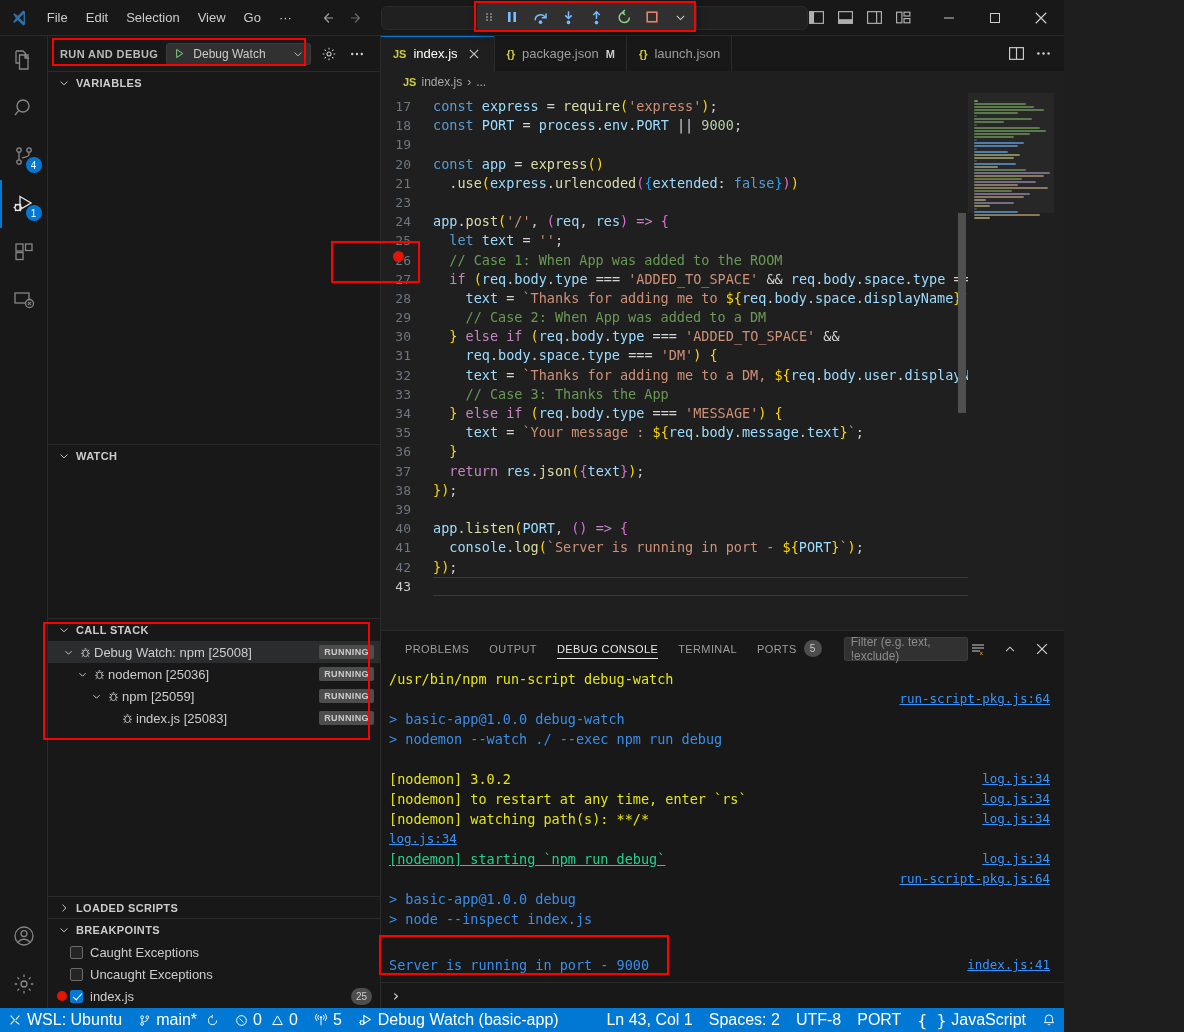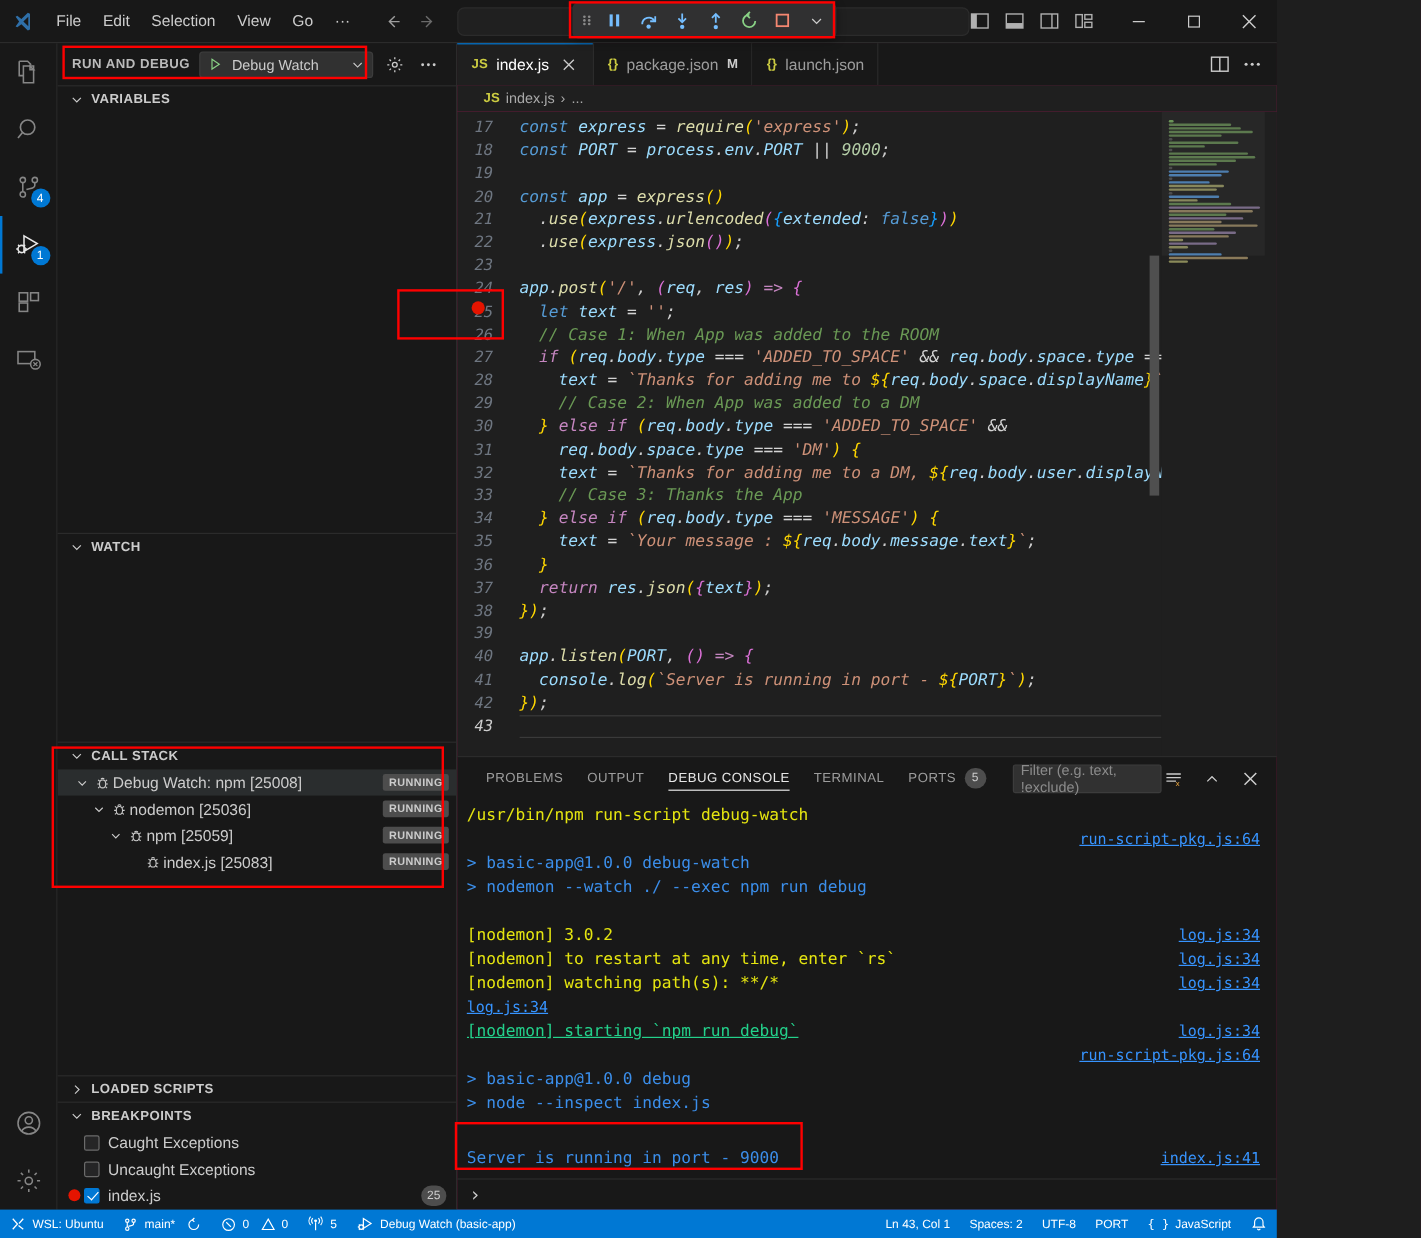--- a/index.html
+++ b/index.html
@@ -122,21 +122,21 @@
     content: ""; position: absolute; left: 4px; top: 0.5px; width: 4px; height: 8px;
     border: solid #fff; border-width: 0 1.8px 1.8px 0; transform: rotate(42deg);
   }
   .bp-count {
     margin-left: auto; background: #4d4d4d; color: #cccccc; border-radius: 9px;
     min-width: 18px; height: 17px; font-size: 10px; display: flex; align-items: center;
     justify-content: center; padding: 0 5px;
   }
 
   
-  .main { flex: 1 1 auto; display: flex; flex-direction: column; min-width: 0; min-height: 0; background: #be185d; }
+  .main { flex: 1 1 auto; display: flex; flex-direction: column; min-width: 0; min-height: 0; background: #c2410c; }
 
   .tabsbar { height: 35px; background: #181818; display: flex; align-items: stretch; flex: 0 0 35px; }
   .tab {
     display: flex; align-items: center; gap: 7px; padding: 0 11px 0 12px; font-size: 13px;
     color: #9d9d9d; background: #181818; border-right: 1px solid #2b2b2b; position: relative;
     min-width: 0; white-space: nowrap;
   }
   .tab.active { background: #1f1f1f; color: #ffffff; }
   .tab.active::before { content:""; position:absolute; left:0; right:0; top:0; height:1px; background:#0078d4; }
   .tab-icon { font-size: 11px; font-weight: bold; font-family: "Liberation Sans", sans-serif; }
@@ -145,21 +145,21 @@
   .tab-mod { font-size: 11px; color: #cccccc; font-weight: bold; }
   .tab-close { width: 18px; height: 18px; display:flex; align-items:center; justify-content:center; border-radius:3px; color:#cccccc; }
   .tabs-filler { flex: 1 1 auto; background: #181818; border-bottom: 0; display: flex; align-items: center; justify-content: flex-end; gap: 10px; padding-right: 12px; }
 
   .breadcrumbs { height: 22px; display: flex; align-items: center; gap: 5px; padding-left: 22px; font-size: 12px; color: #a9a9a9; flex: 0 0 22px; background: #1f1f1f; }
   .bc-item { display: flex; align-items: center; gap: 5px; }
 
   
   .editor { flex: 1 1 auto; position: relative; background: #1f1f1f; overflow: hidden; min-height: 0; display: flex; }
   .code-area { flex: 1 1 auto; position: relative; overflow: hidden; }
-  .code-lines { font-family: "DejaVu Sans Mono", monospace; font-size: 13.5px; line-height: 19.2px; padding-top: 4px; font-style: italic; }
+  .code-lines { font-family: "DejaVu Sans Mono", monospace; font-size: 13.5px; line-height: 19.2px; padding-top: 4px; }
   .cl { display: flex; height: 19.2px; white-space: pre; }
   .ln {
     width: 52px; text-align: right; padding-right: 22px; color: #6e7681; flex: 0 0 52px;
     font-family: "DejaVu Sans Mono", monospace; font-size: 13px;
   }
   .ln.cur { color: #cccccc; }
   .code { flex: 1 1 auto; color: #cccccc; }
   .kw   { color: #569cd6; }
   .kw2  { color: #c586c0; }
   .str  { color: #ce9178; }
@@ -219,21 +219,21 @@
   .crow .csrc { color: #3794ff; text-decoration: underline; font-size: 12.5px; white-space: nowrap; }
   .c-yellow { color: #e5e510; }
   .c-blue { color: #3b8eea; }
   .c-green { color: #23d18b; text-decoration: underline; }
   .c-white { color: #cccccc; }
   .console-input { display:flex; align-items:center; height: 26px; border-top: 1px solid #2b2b2b; padding-left: 10px; color: #cccccc; }
 
   
   .statusbar {
     height: 24px; background: #0078d4; color: #ffffff; display: flex; align-items: center;
-    font-size: 10px; flex: 0 0 24px;
+    font-size: 16px; flex: 0 0 24px;
   }
   .sb-item { display: flex; align-items: center; gap: 5px; padding: 0 8px; height: 24px; white-space: nowrap; }
   .sb-right { margin-left: auto; display: flex; align-items: center; }
 
   
   .anno { position: absolute; border: 2px solid #fe0000; pointer-events: none; z-index: 60; }
   svg { display: block; }
 </style>
 </head>
 <body>
@@ -658,21 +658,20 @@
             <div class="cl"><span class="ln">17</span><span class="code"><span class="kw">const</span> <span class="var">express</span> <span class="op">=</span> <span class="fn">require</span><span class="p1">(</span><span class="str">'express'</span><span class="p1">)</span>;</span></div>
 
             <div class="cl"><span class="ln">18</span><span class="code"><span class="kw">const</span> <span class="var">PORT</span> <span class="op">=</span> <span class="var">process</span>.<span class="var">env</span>.<span class="var">PORT</span> <span class="op">||</span> <span class="num">9000</span>;</span></div>
 
             <div class="cl"><span class="ln">19</span><span class="code"></span></div>
 
             <div class="cl"><span class="ln">20</span><span class="code"><span class="kw">const</span> <span class="var">app</span> <span class="op">=</span> <span class="fn">express</span><span class="p1">()</span></span></div>
 
             <div class="cl"><span class="ln">21</span><span class="code">  .<span class="fn">use</span><span class="p1">(</span><span class="var">express</span>.<span class="fn">urlencoded</span><span class="p2">(</span><span class="p3">{</span><span class="var">extended</span>: <span class="kw">false</span><span class="p3">}</span><span class="p2">)</span><span class="p1">)</span></span></div>
 
-            <div class="cl"><span class="ln">22</span><span class="code">  .<span class="fn">use</span><span class="p1">(</span><span class="var">express</span>.<span class="fn">json</span><span class="p2">()</span><span class="p1">)</span>;</span></div>
 
             <div class="cl"><span class="ln">23</span><span class="code"></span></div>
 
             <div class="cl"><span class="ln">24</span><span class="code"><span class="var">app</span>.<span class="fn">post</span><span class="p1">(</span><span class="str">'/'</span>, <span class="p2">(</span><span class="var">req</span>, <span class="var">res</span><span class="p2">)</span> <span class="kw2">=&gt;</span> <span class="p2">{</span></span></div>
 
             <div class="cl"><span class="ln">25</span><span class="code">  <span class="kw">let</span> <span class="var">text</span> <span class="op">=</span> <span class="str">''</span>;</span></div>
 
             <div class="cl"><span class="ln">26</span><span class="code com">  // Case 1: When App was added to the ROOM</span></div>
 
             <div class="cl"><span class="ln">27</span><span class="code">  <span class="kw2">if</span> <span class="p1">(</span><span class="var">req</span>.<span class="var">body</span>.<span class="var">type</span> <span class="op">===</span> <span class="str">'ADDED_TO_SPACE'</span> <span class="op">&amp;&amp;</span> <span class="var">req</span>.<span class="var">body</span>.<span class="var">space</span>.<span class="var">type</span> <span class="op">===</span> <span class="str">'ROOM'</span><span class="p1">)</span> <span class="p1">{</span></span></div>

